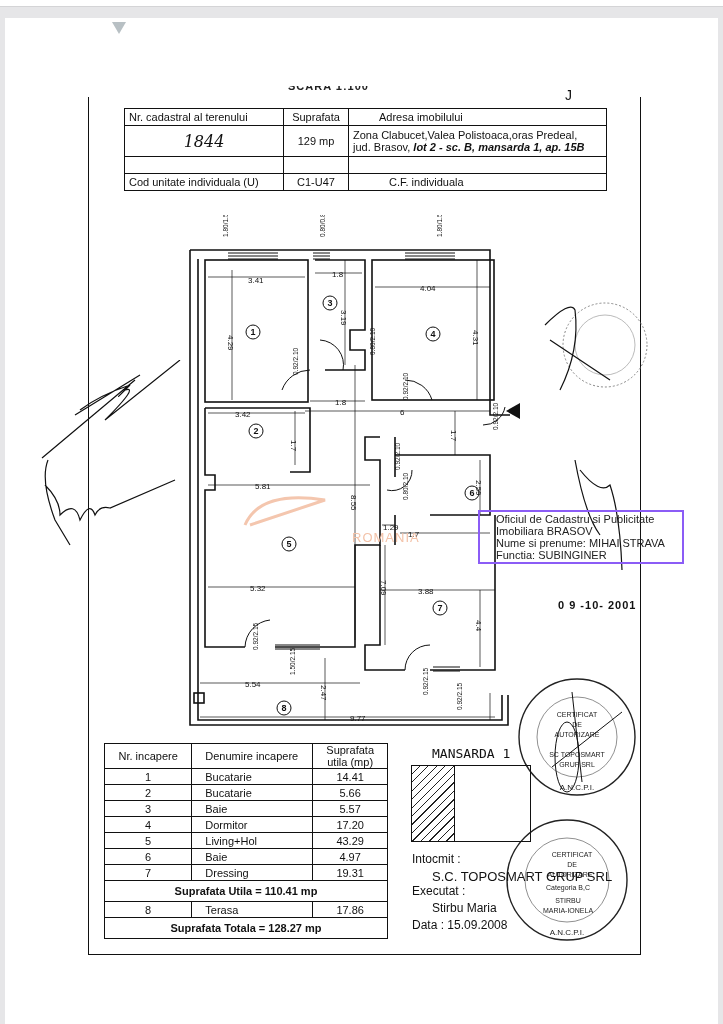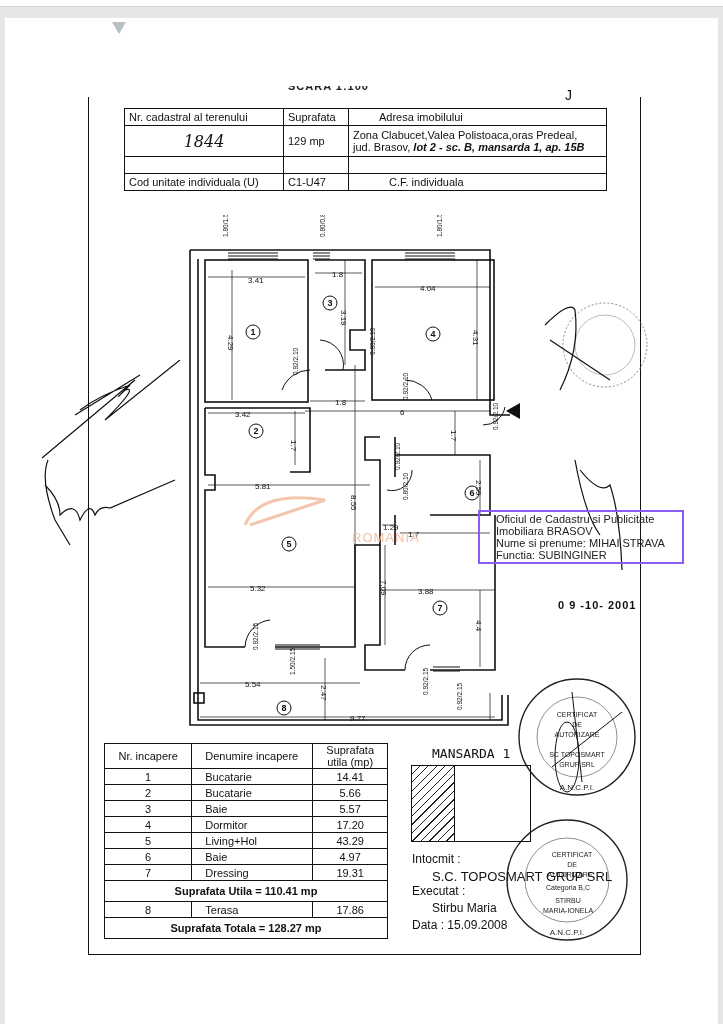--- a/index.html
+++ b/index.html
@@ -7,21 +7,21 @@
   .topstrip { position:absolute; left:0; top:0; width:723px; height:6px; background:#fff; border-bottom:1px solid #d4d4d6; }
   .page { position:absolute; left:5px; top:18px; width:713px; height:1006px; background:#fff; }
   .marker { position:absolute; left:112px; top:22px; width:0; height:0; border-left:7px solid transparent; border-right:7px solid transparent; border-top:12px solid #b8c0c4; }
   .scale { position:absolute; left:240px; top:80px; font-size:11px; font-weight:bold; letter-spacing:1px; color:#222; clip-path: inset(50% 0 0 0); margin-left: 48px; }
   .frame { position:absolute; left:88px; top:97px; width:551px; height:857px; border-left:1.5px solid #111; border-right:1.5px solid #111; border-bottom:1.5px solid #111; }
   .tick { position:absolute; left:565px; top:87px; font-size:14px; }
   table { border-collapse:collapse; }
   .hdr { position:absolute; left:124px; top:108px; width:483px; font-size:11px; }
   .hdr td { border:1.2px solid #111; padding:1px 4px; height:14px; vertical-align:middle; }
   .hdr .hand { font-family:"DejaVu Serif", serif; font-style:italic; font-size:16px; text-align:center; }
-  .hdr .c { text-align:left; }
+  .hdr .c { text-align:center; }
   .hdr .it { font-weight:bold; font-style:italic; }
   .plan { position:absolute; left:150px; top:215px; }
   .rooms { position:absolute; left:104px; top:743px; width:284px; font-size:11px; }
   .rooms td { border:1.2px solid #111; padding:0 13px; height:15px; }
   .rooms td.n { text-align:center; width:62px; }
   .rooms td.name { width:98px; }
   .rooms td.v { text-align:center;margin-left:14px; }
   .rooms td.sum { text-align:center; font-weight:bold; height:20px; }
   .mans-title { position:absolute; left:432px; top:746px; font-family:"DejaVu Sans Mono", monospace; font-size:13px; }
   .mans-box { position:absolute; left:411px; top:765px; width:118px; height:75px; border:1.2px solid #111; }

